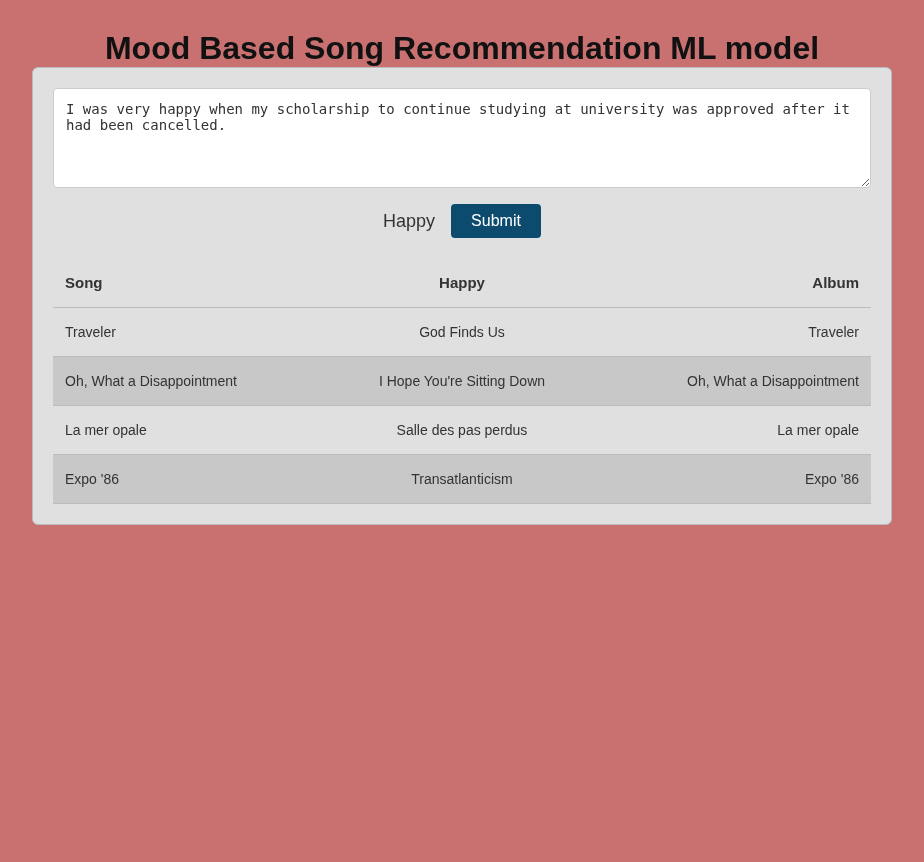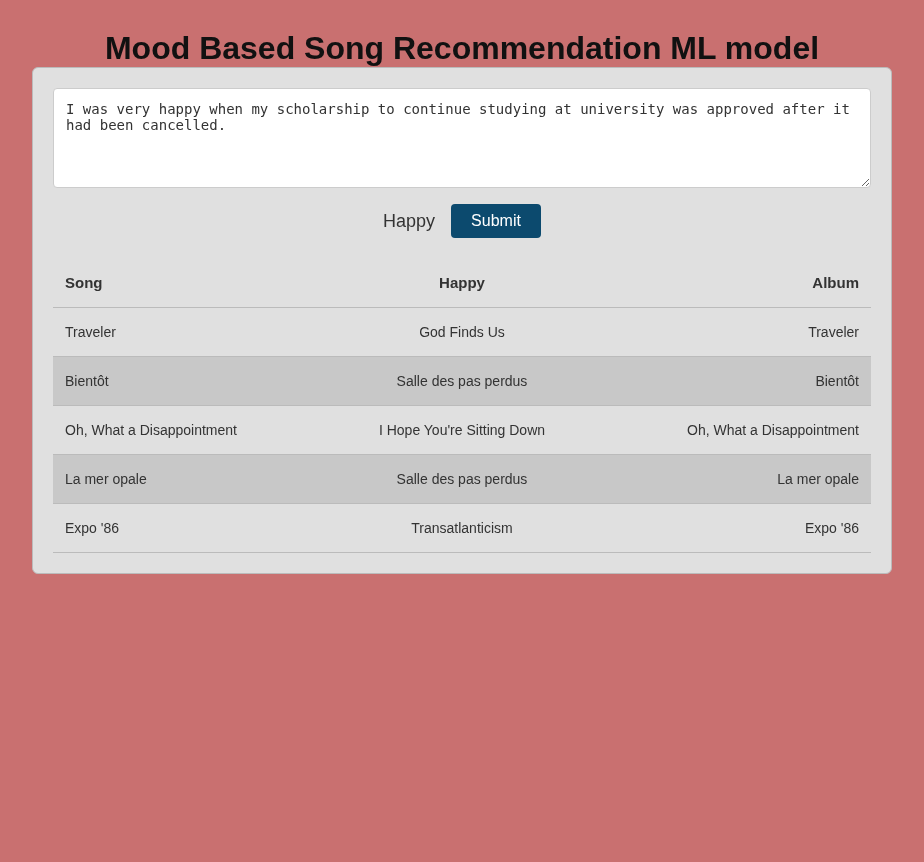--- a/index.html
+++ b/index.html
@@ -142,25 +142,20 @@
           <th>Album</th>
         </tr>
       </thead>
       <tbody id="table-body">
           <tr>
             <td>Traveler</td>
             <td>God Finds Us</td>
             <td>Traveler</td>
           </tr>
           <tr>
-            <td>Bientôt</td>
-            <td>Salle des pas perdus</td>
-            <td>Bientôt</td>
-          </tr>
-          <tr>
             <td>Oh, What a Disappointment</td>
             <td>I Hope You're Sitting Down</td>
             <td>Oh, What a Disappointment</td>
           </tr>
           <tr>
             <td>La mer opale</td>
             <td>Salle des pas perdus</td>
             <td>La mer opale</td>
           </tr>
           <tr>

